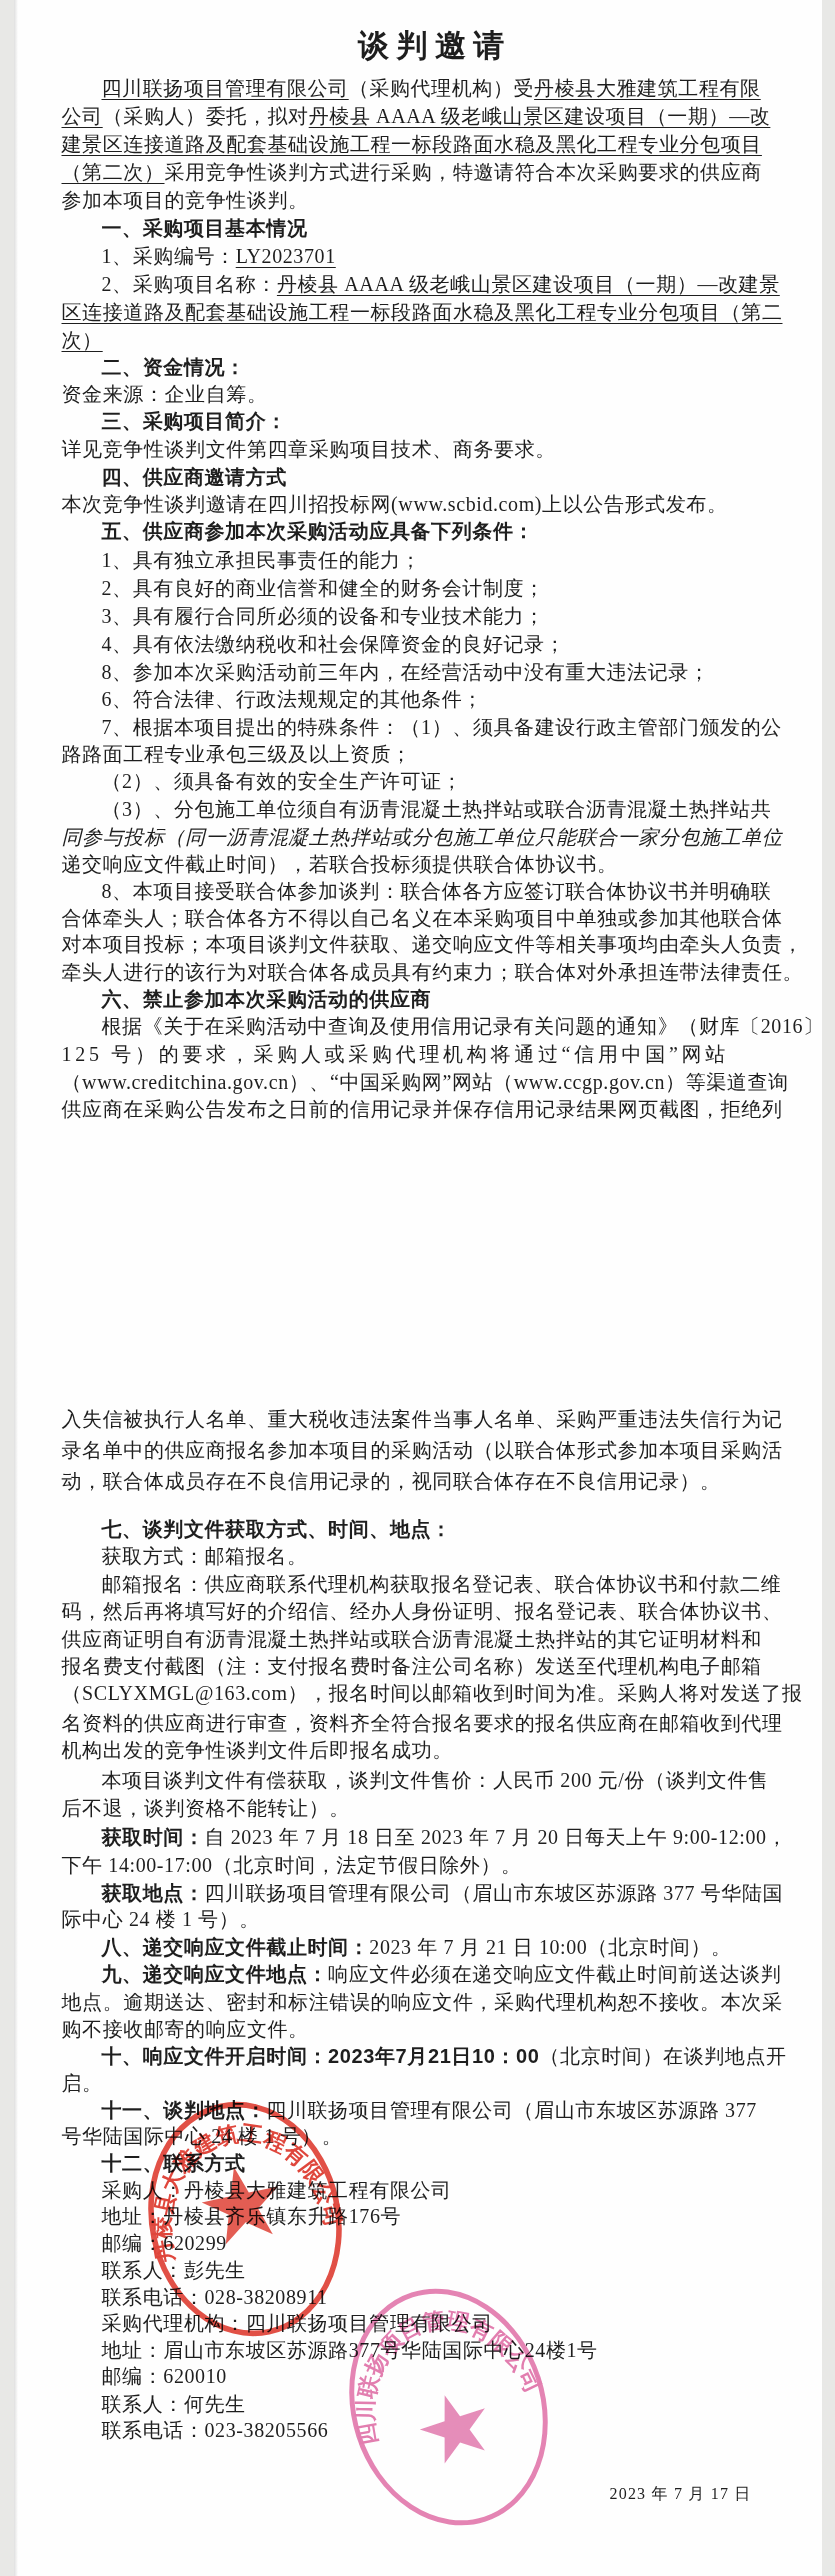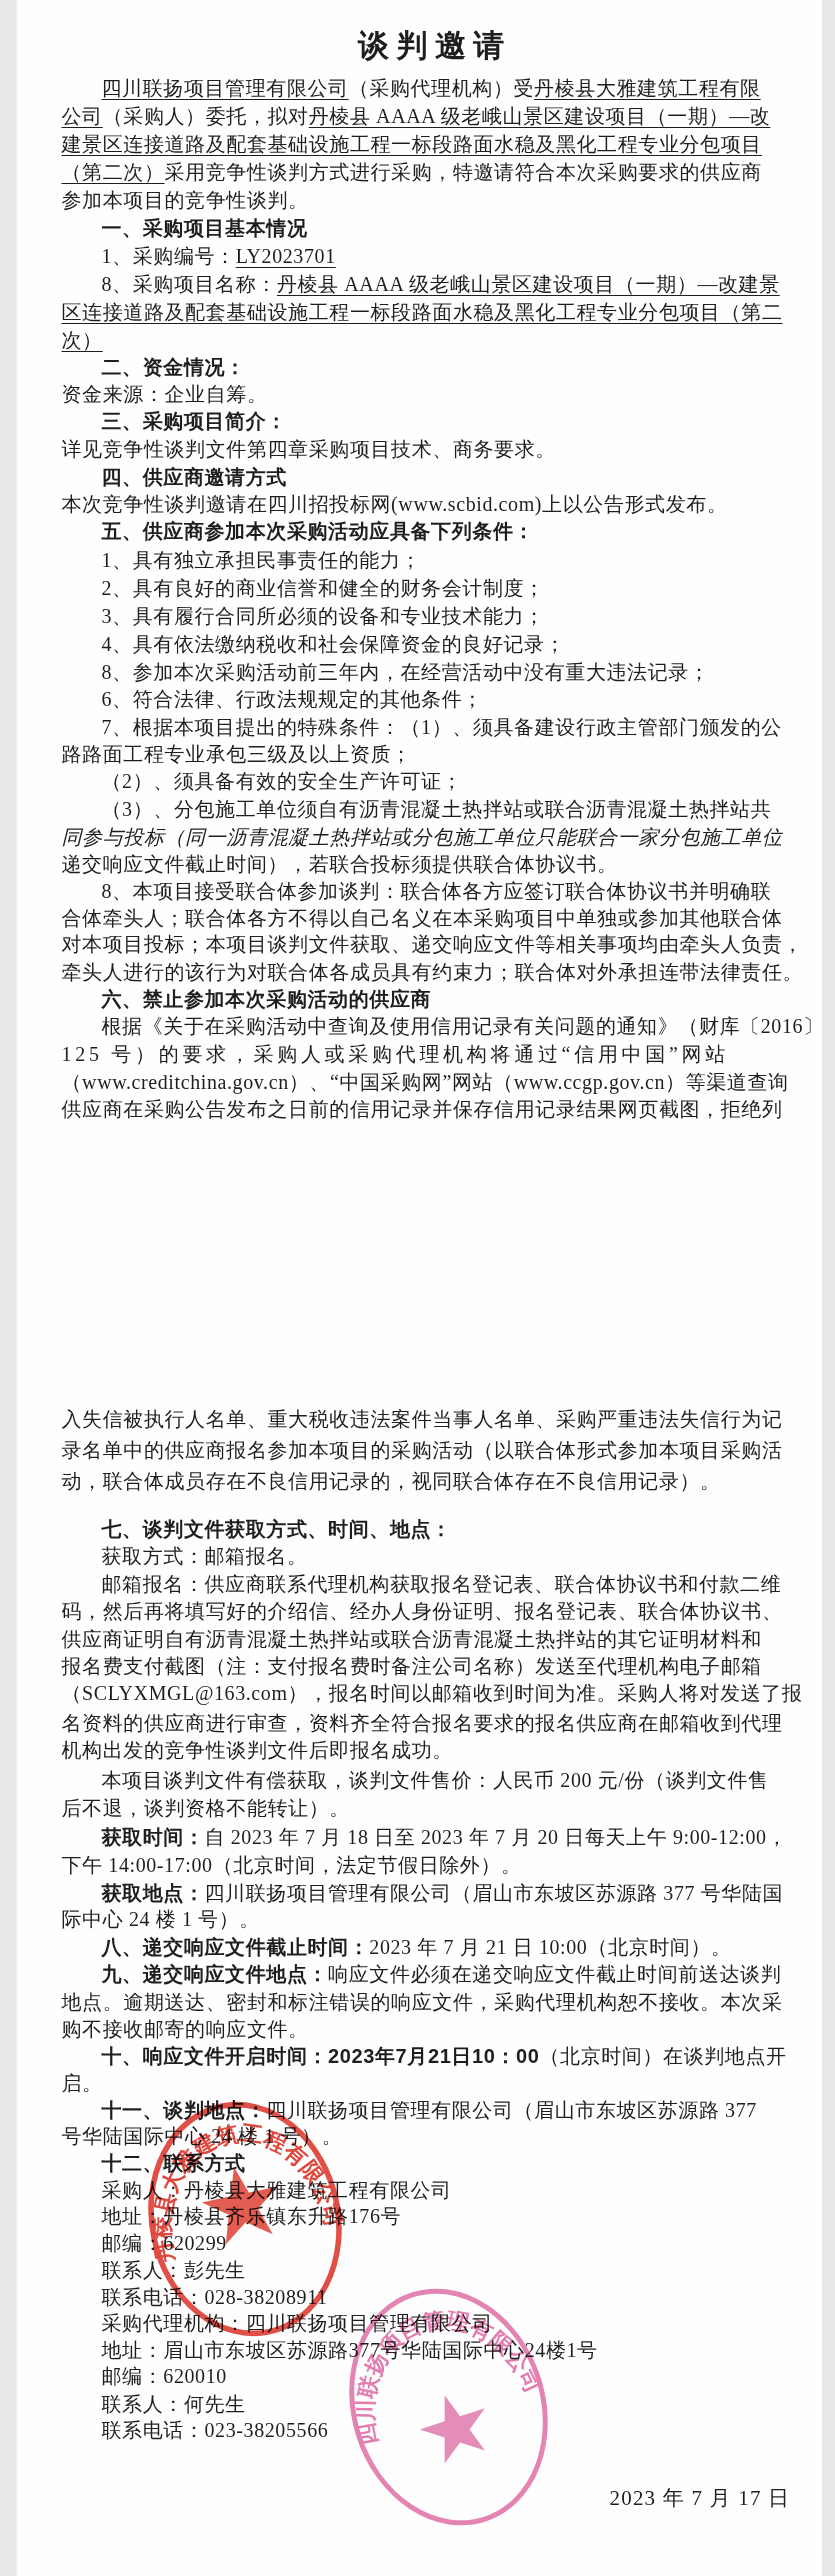--- a/index.html
+++ b/index.html
@@ -34,21 +34,21 @@
     font-weight:bold;
   }
   .u{
     text-decoration:underline;
     text-underline-offset:4.3px;
     text-decoration-thickness:1.2px;
   }
   .doc-date{
     position:absolute;top:2484px;left:596px;
     font-family:"Liberation Serif",serif;
-    font-size:21px;letter-spacing:1.2px;white-space:nowrap;
+    font-size:16px;letter-spacing:1.2px;white-space:nowrap;
   }
   .stamp{
     position:absolute;
     mix-blend-mode:multiply;
     opacity:.9;
     pointer-events:none;
   }
   .stamp text{
     font-family:"Liberation Sans",sans-serif;
     font-weight:bold;
@@ -60,21 +60,21 @@
 <div class="page">
   <div class="doc-title">谈判邀请</div>
   <div>
       <div class="line" style="top: 76px; left: 88px;"><span class="u">四川联扬项目管理有限公司</span><span>（采购代理机构）受</span><span class="u">丹棱县大雅建筑工程有限</span></div>
       <div class="line" style="top: 104px; left: 48px;"><span class="u">公司</span><span>（采购人）委托，拟对</span><span class="u">丹棱县 AAAA 级老峨山景区建设项目（一期）—改</span></div>
       <div class="line" style="top: 132px; left: 48px;"><span class="u">建景区连接道路及配套基础设施工程一标段路面水稳及黑化工程专业分包项目</span></div>
       <div class="line" style="top: 160px; left: 48px;"><span class="u">（第二次）</span><span>采用竞争性谈判方式进行采购，特邀请符合本次采购要求的供应商</span></div>
       <div class="line" style="top: 188px; left: 48px;"><span>参加本项目的竞争性谈判。</span></div>
       <div class="line" style="top: 216px; left: 88px;"><span class="b">一、采购项目基本情况</span></div>
       <div class="line" style="top: 244px; left: 88px;"><span>1、采购编号：</span><span class="u">LY2023701</span></div>
-      <div class="line" style="top: 272px; left: 88px;"><span>8、采购项目名称：</span><span class="u">丹棱县 AAAA 级老峨山景区建设项目（一期）—改建景</span></div>
+      <div class="line" style="top: 272px; left: 88px;"><span>2、采购项目名称：</span><span class="u">丹棱县 AAAA 级老峨山景区建设项目（一期）—改建景</span></div>
       <div class="line" style="top: 300px; left: 48px;"><span class="u">区连接道路及配套基础设施工程一标段路面水稳及黑化工程专业分包项目（第二</span></div>
       <div class="line" style="top: 328px; left: 48px;"><span class="u">次）</span></div>
       <div class="line" style="top: 355px; left: 88px;"><span class="b">二、资金情况：</span></div>
       <div class="line" style="top: 382px; left: 48px;"><span>资金来源：企业自筹。</span></div>
       <div class="line" style="top: 409px; left: 88px;"><span class="b">三、采购项目简介：</span></div>
       <div class="line" style="top: 437px; left: 48px;"><span>详见竞争性谈判文件第四章采购项目技术、商务要求。</span></div>
       <div class="line" style="top: 465px; left: 88px;"><span class="b">四、供应商邀请方式</span></div>
       <div class="line" style="top: 492px; left: 48px;"><span>本次竞争性谈判邀请在四川招投标网(www.scbid.com)上以公告形式发布。</span></div>
       <div class="line" style="top: 519px; left: 88px;"><span class="b">五、供应商参加本次采购活动应具备下列条件：</span></div>
       <div class="line" style="top: 548px; left: 88px;"><span>1、具有独立承担民事责任的能力；</span></div>

